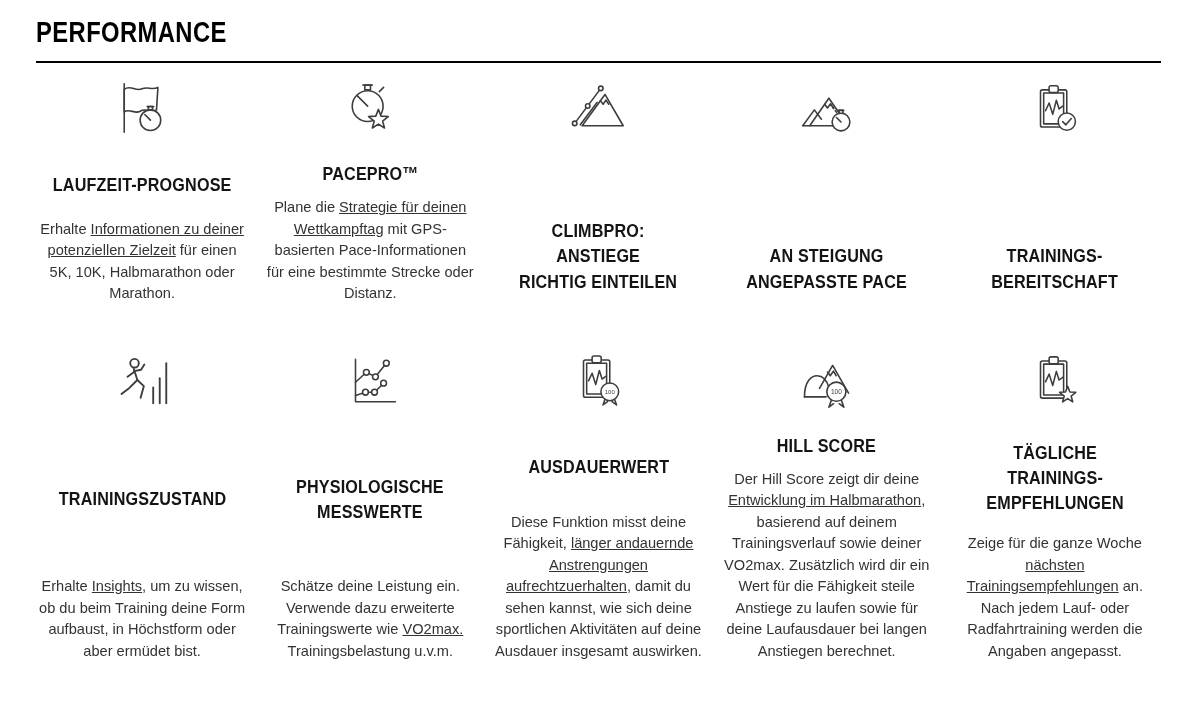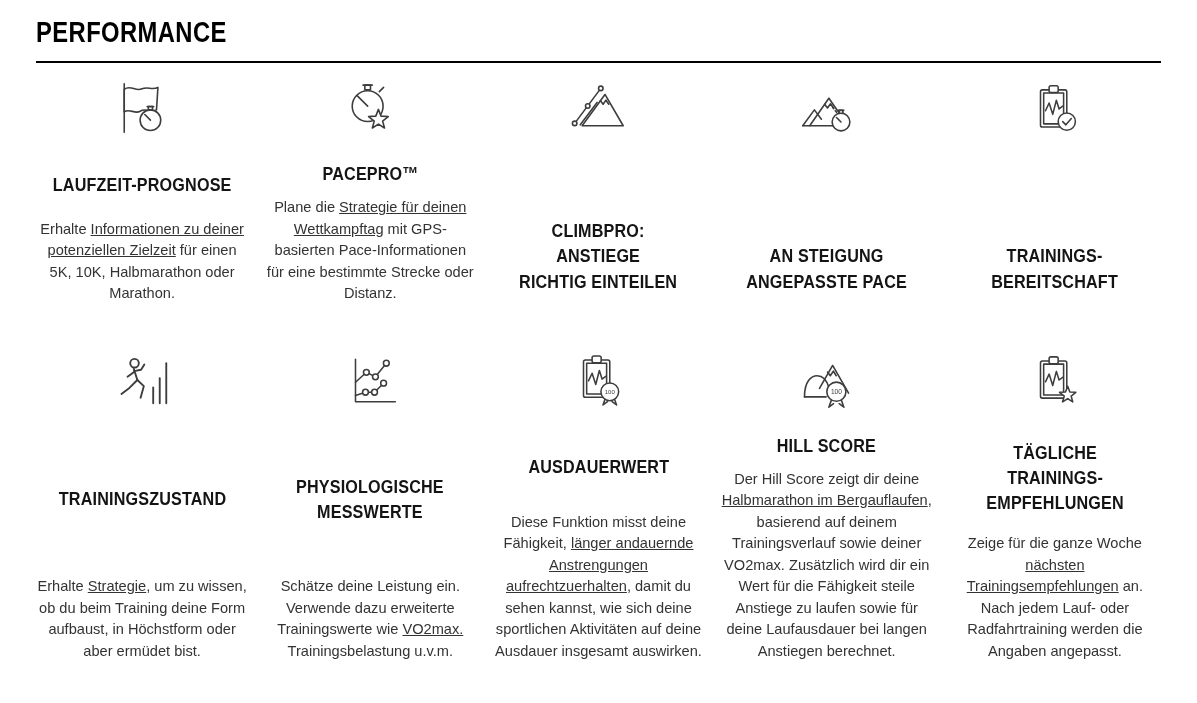--- a/index.html
+++ b/index.html
@@ -170,21 +170,21 @@
     <polyline points="23.5,20.5 31,19 34.5,13.5"></polyline>
     <polyline points="23.5,21.5 16.5,26.5"></polyline>
     <polyline points="27,30 34,36.5 30.5,49"></polyline>
     <polyline points="27,30 18.5,38.5 10,45"></polyline>
     <line x1="44" y1="38" x2="44" y2="55"></line>
     <line x1="51" y1="28" x2="51" y2="55"></line>
     <line x1="58" y1="12" x2="58" y2="55"></line>
   </svg>
         </span>
     <h3 class="feature-title">TRAININGSZUSTAND</h3>
-    <p class="feature-desc">Erhalte <a class="desc-link">Strategie</a>, um zu wissen, ob du beim Training deine Form aufbaust, in Höchstform oder aber ermüdet bist.</p>
+    <p class="feature-desc">Erhalte <a class="desc-link">Insights</a>, um zu wissen, ob du beim Training deine Form aufbaust, in Höchstform oder aber ermüdet bist.</p>
   </div>
 
   <div class="feature-card">
     <span class="icon-wrap">
           <svg width="58" height="56" viewBox="0 0 64 60" stroke="#3d3d3d" fill="none" stroke-width="1.7" stroke-linecap="round" stroke-linejoin="round">
     <polyline points="16,7 16,54 60,54"></polyline>
     <polyline points="16,47 27,43.5 37,43.5 47,33.5"></polyline>
     <circle cx="27" cy="43.5" r="3.2" fill="#fff"></circle>
             <circle cx="37" cy="43.5" r="3.2" fill="#fff"></circle>
             <circle cx="47" cy="33.5" r="3.2" fill="#fff"></circle>
@@ -223,21 +223,21 @@
     <line x1="8" y1="50" x2="31" y2="50"></line>
     <path d="M24 41 L38 16.5 L55 46"></path>
     <path d="M32.5 23.5 L35.5 27.5 L38.8 22.5 L41.8 27.5"></path>
     <path d="M37 52.5 L34 61 L39 57.3" fill="#fff"></path>
     <path d="M47 52.5 L50 61 L45 57.3" fill="#fff"></path>
     <circle cx="42" cy="44.5" r="10.2" fill="#fff"></circle>
     <text x="42" y="47.3" font-size="7" text-anchor="middle" fill="#3d3d3d" stroke="none" font-family="Liberation Sans, sans-serif">100</text>
   </svg>
         </span>
     <h3 class="feature-title">HILL SCORE</h3>
-    <p class="feature-desc">Der Hill Score zeigt dir deine <a class="desc-link">Halbmarathon im Bergauflaufen</a>, basierend auf deinem Trainingsverlauf sowie deiner VO2max. Zusätzlich wird dir ein Wert für die Fähigkeit steile Anstiege zu laufen sowie für deine Laufausdauer bei langen Anstiegen berechnet.</p>
+    <p class="feature-desc">Der Hill Score zeigt dir deine <a class="desc-link">Entwicklung im Halbmarathon</a>, basierend auf deinem Trainingsverlauf sowie deiner VO2max. Zusätzlich wird dir ein Wert für die Fähigkeit steile Anstiege zu laufen sowie für deine Laufausdauer bei langen Anstiegen berechnet.</p>
   </div>
 
   <div class="feature-card">
     <span class="icon-wrap">
           <svg width="58" height="58" viewBox="0 0 64 62" stroke="#3d3d3d" fill="none" stroke-width="1.7" stroke-linecap="round" stroke-linejoin="round">
     <rect x="16" y="10" width="29" height="41" rx="2"></rect>
     <rect x="19.5" y="13.5" width="22" height="34"></rect>
     <rect x="25.5" y="5.5" width="10" height="7.5" rx="2" fill="#fff"></rect>
     <polyline points="21.5,33 25.5,24.5 29.5,37 33.5,21.5 36.5,31 40.5,28"></polyline>
     <polygon fill="#fff" points="46,38 48.4,44.3 55,44.6 49.8,48.7 51.6,55.2 46,51.5 40.4,55.2 42.2,48.7 37,44.6 43.6,44.3"></polygon>

